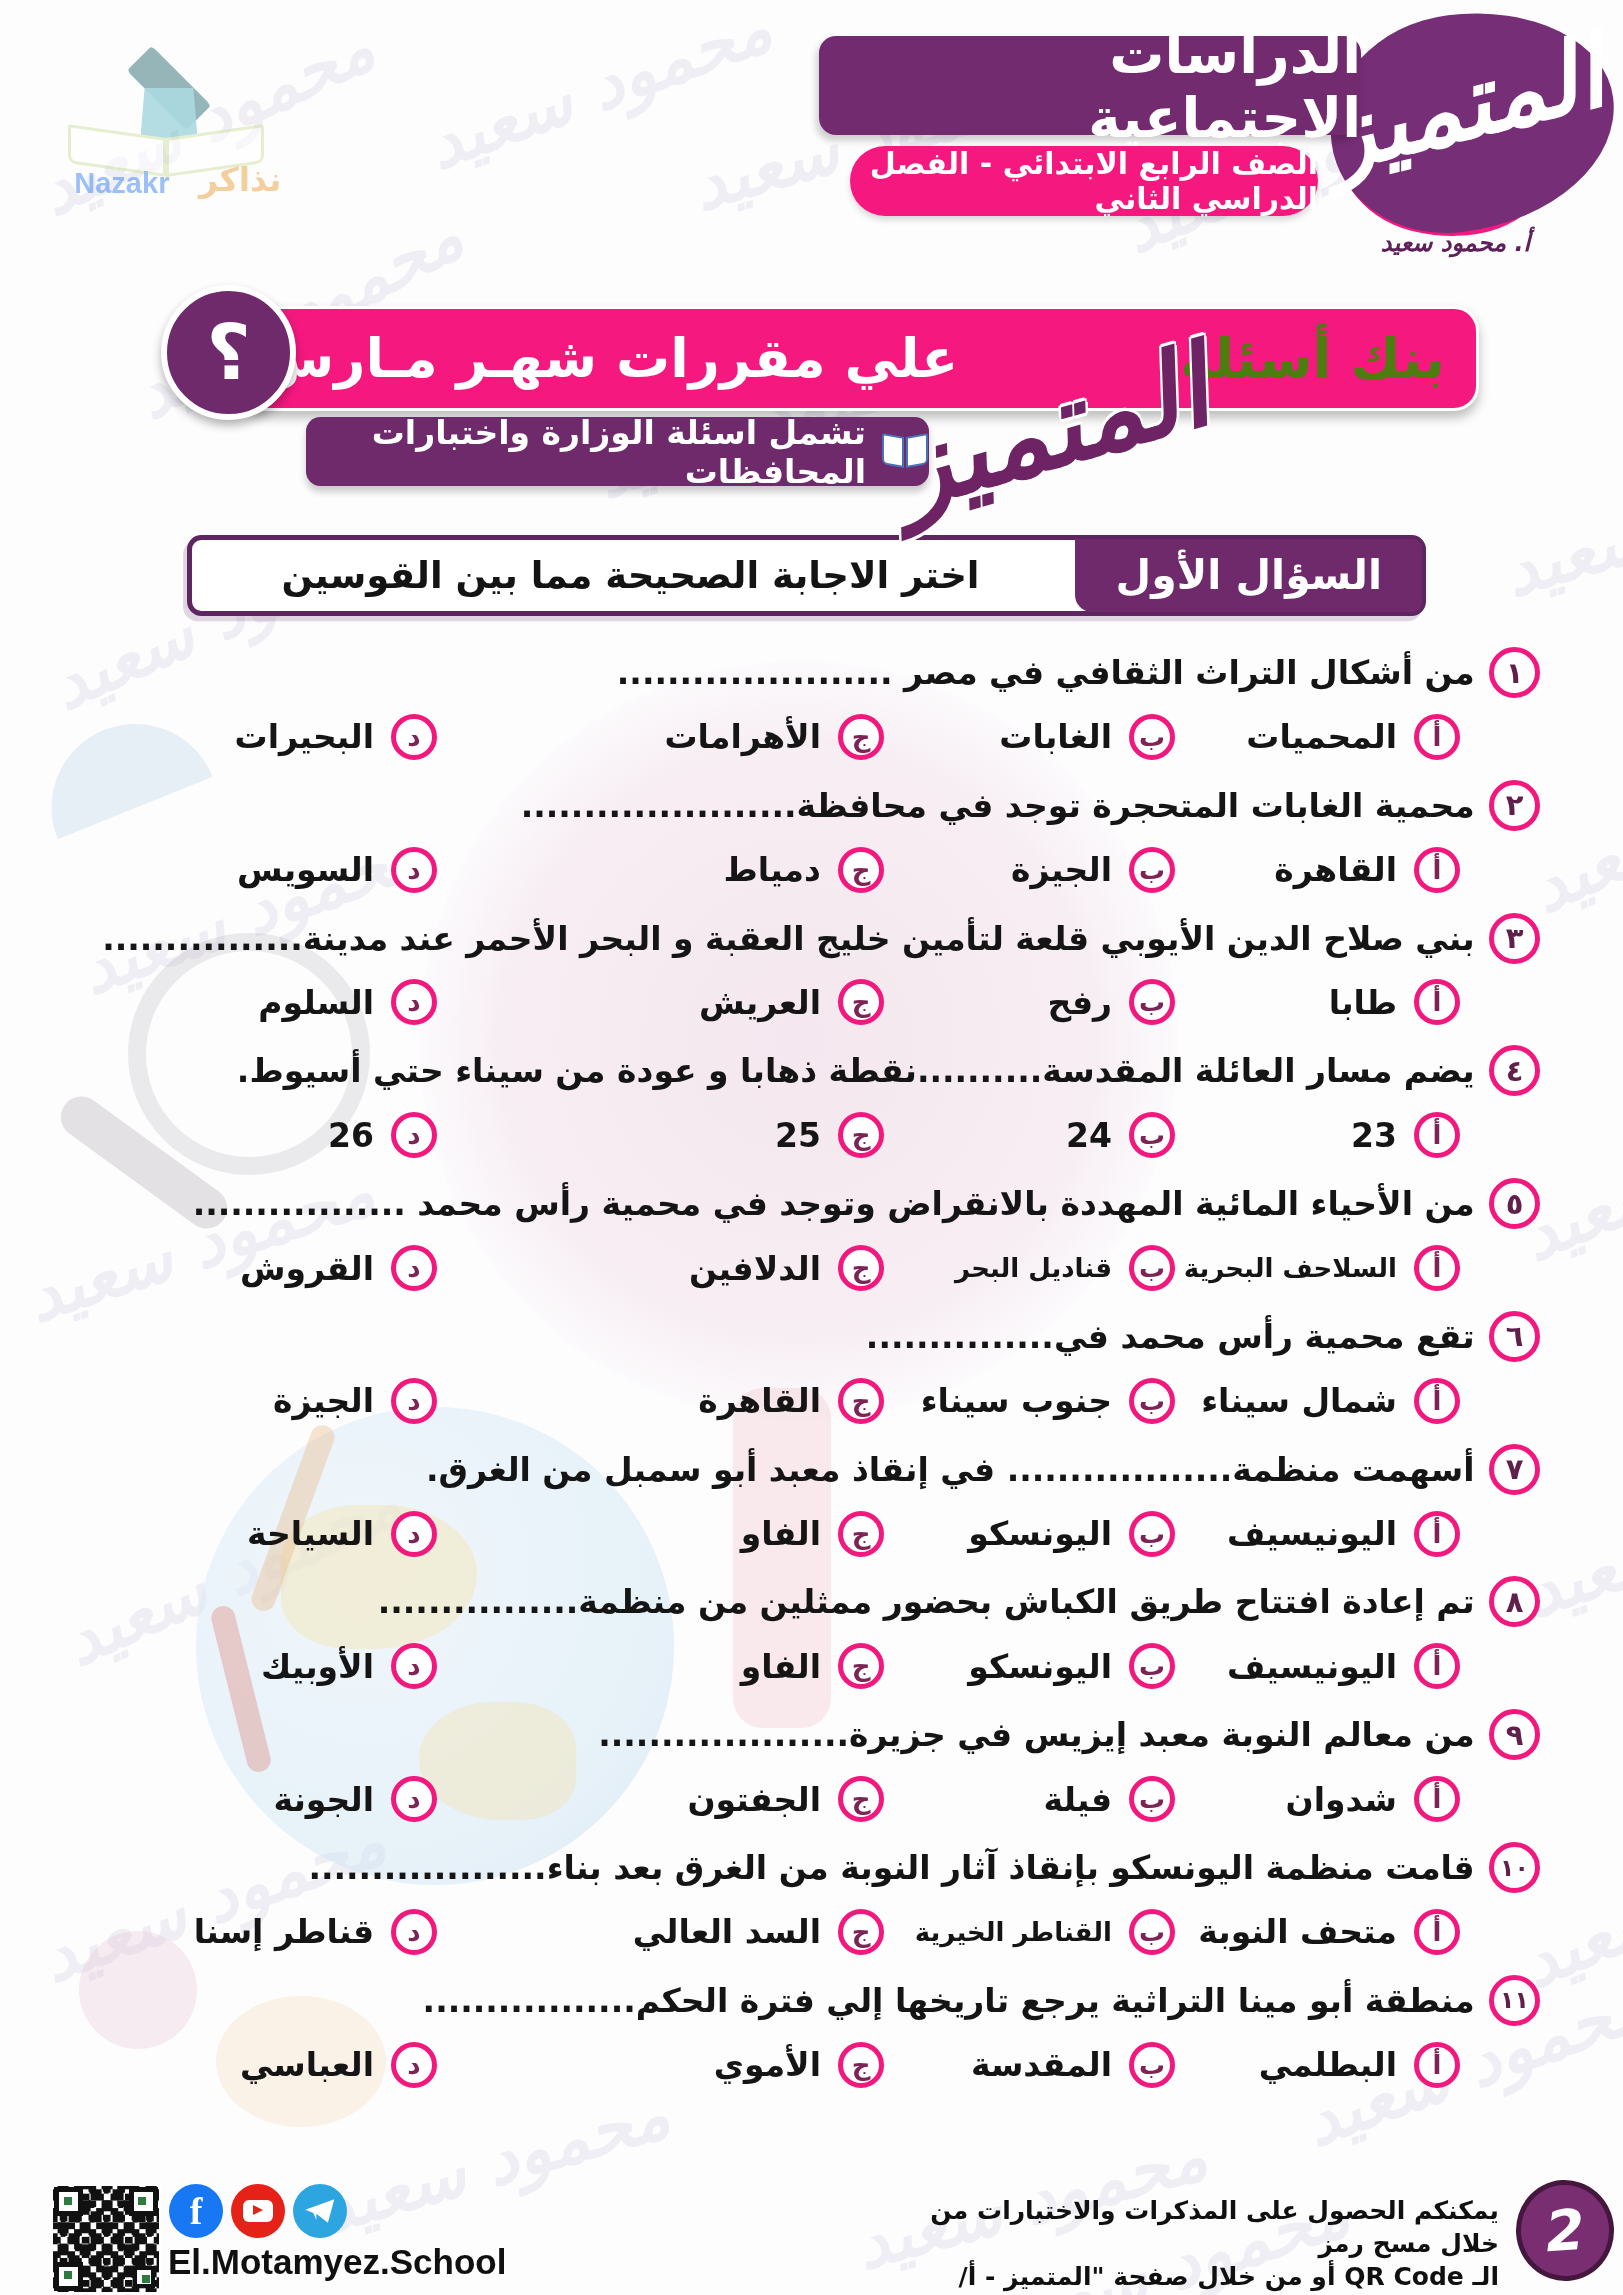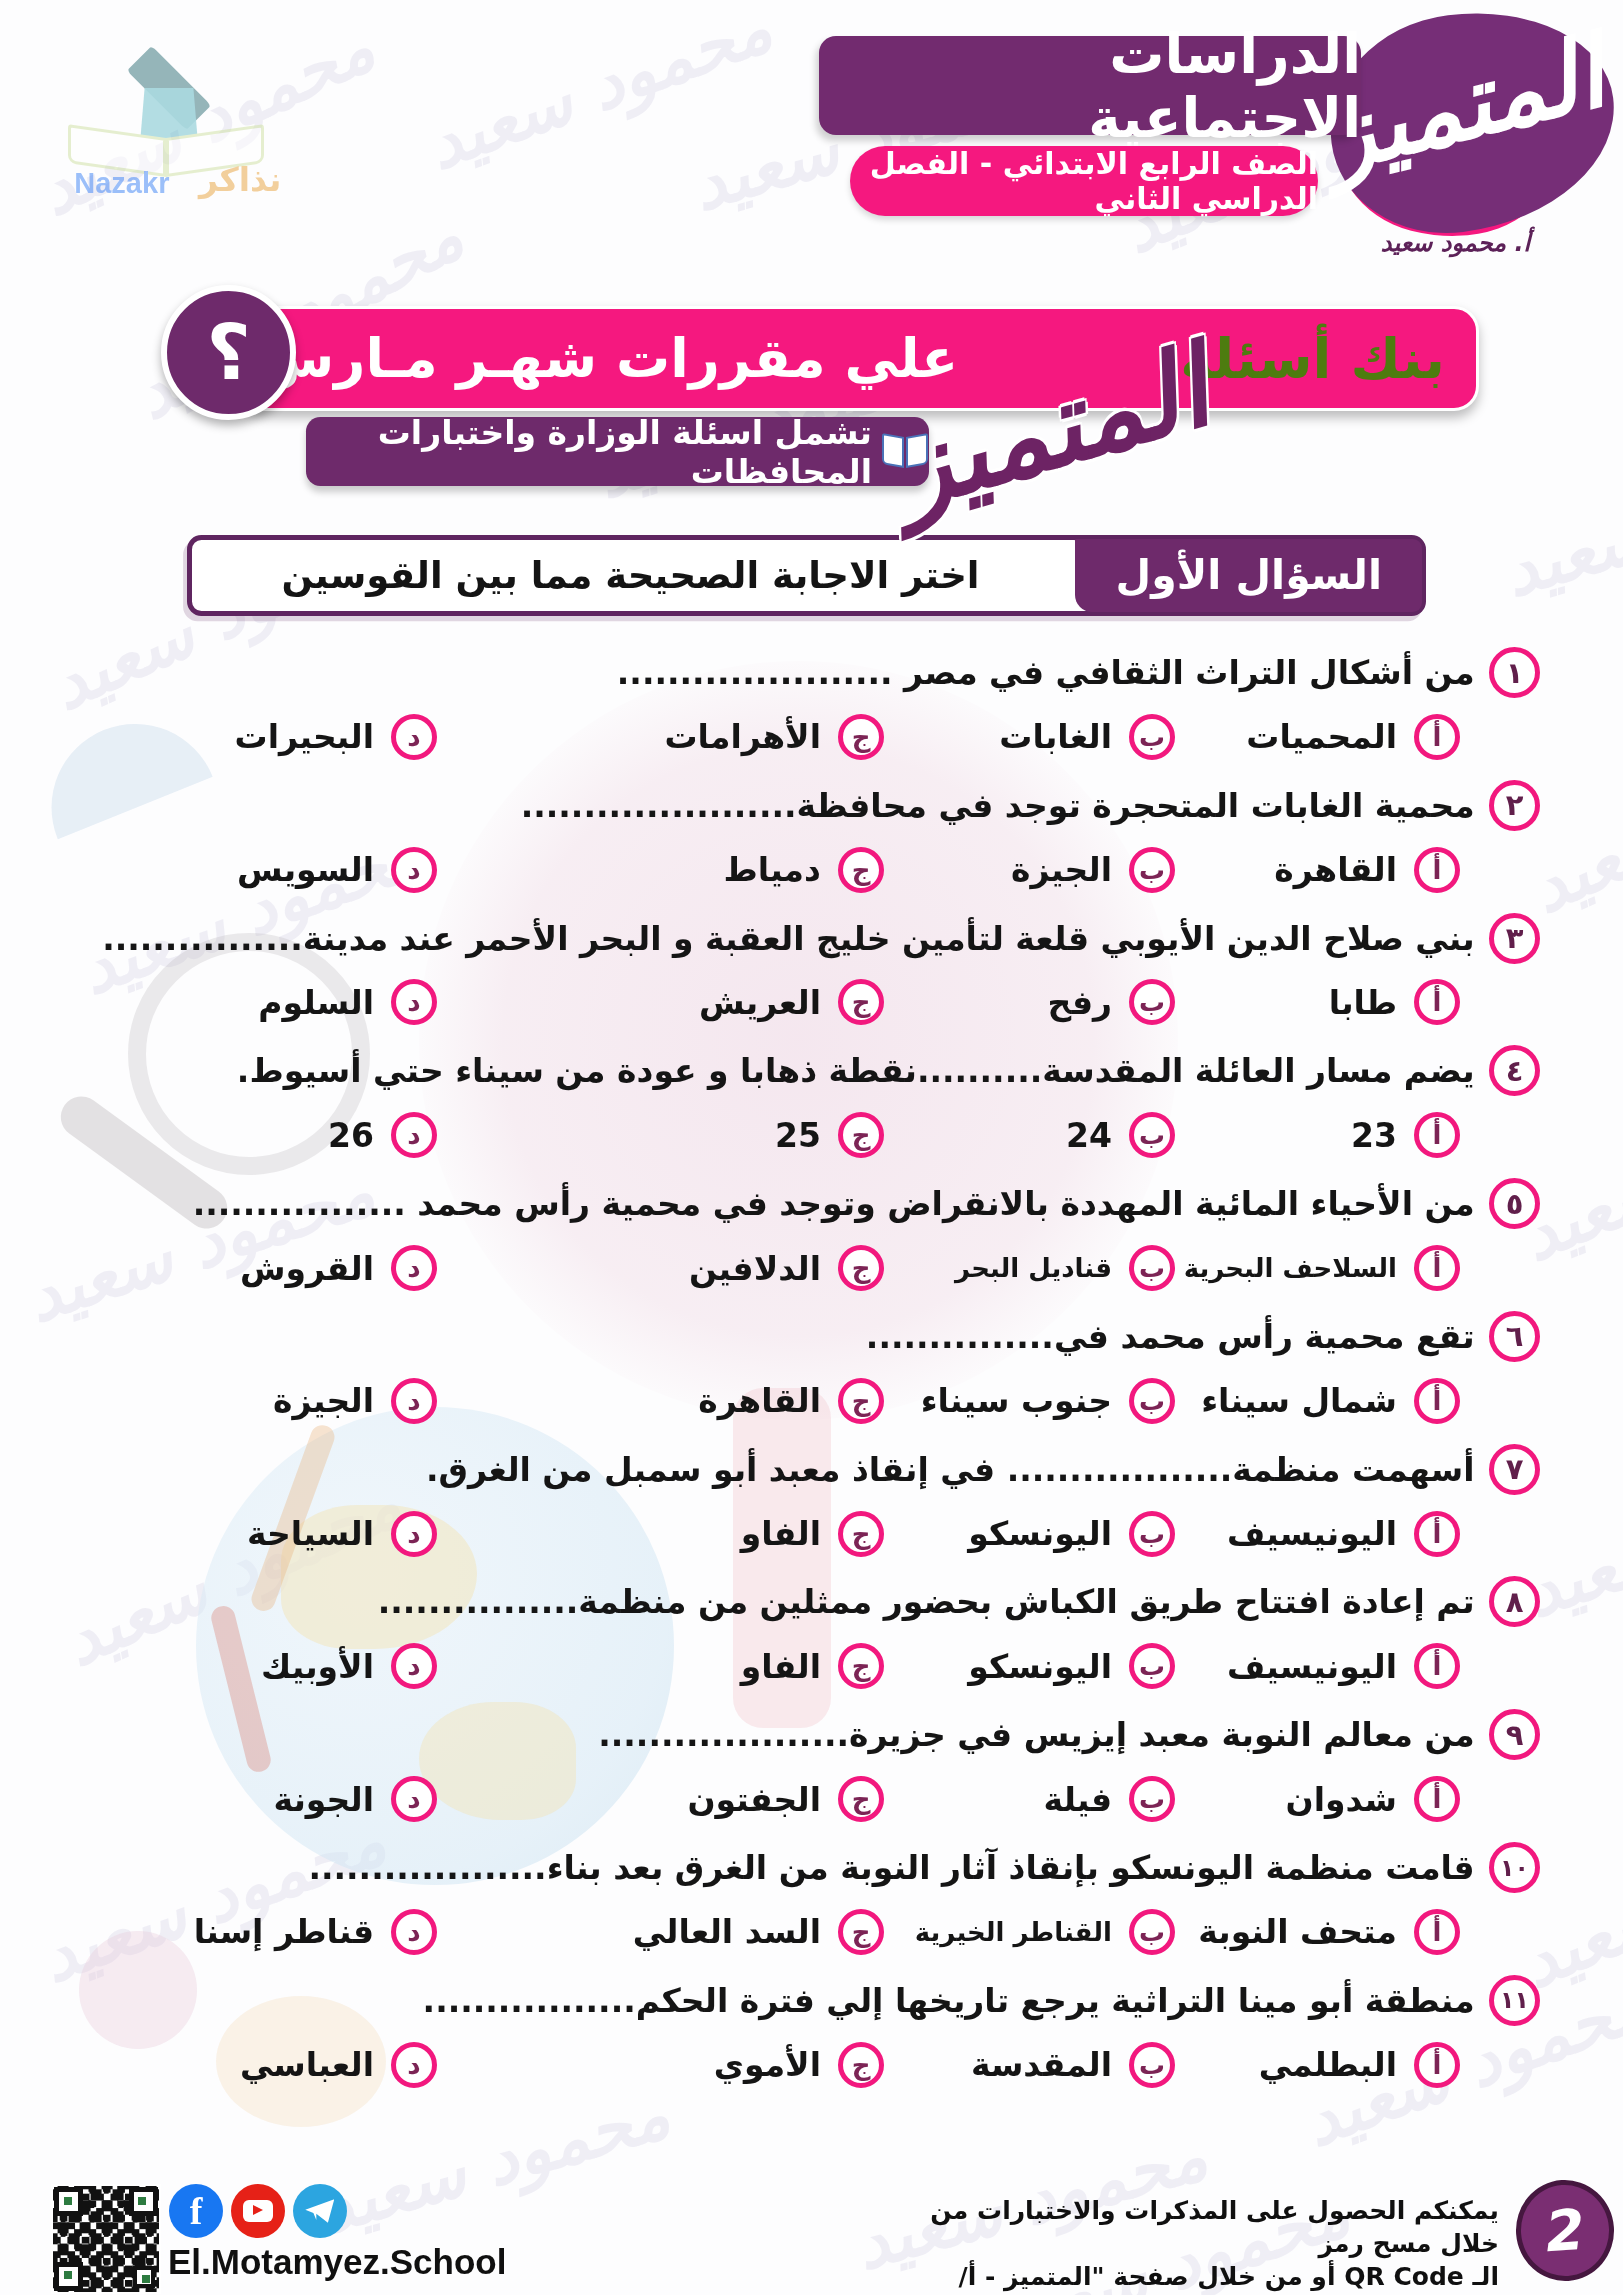--- a/index.html
+++ b/index.html
@@ -68,21 +68,21 @@
   .qb-logo-word{position:absolute;left:939px;top:288px;width:223px;height:281px;display:flex;align-items:center;
       justify-content:center;font-size:111px;font-weight:bold;font-style:italic;color:#6d2364;
       transform:rotate(-16deg);
       text-shadow:2px 2px 0 #fff,-2px -2px 0 #fff,2px -2px 0 #fff,-2px 2px 0 #fff,0 3.3px 0 #fff,0 -3.3px 0 #fff;
       z-index:3;}
   .qmark-circle{position:absolute;left:161px;top:285px;width:135px;height:135px;border-radius:50%;
       background:#6e2a6b;border:6.5px solid #ffffff;box-sizing:border-box;z-index:4;
       display:flex;align-items:center;justify-content:center;color:#fff;font-size:77px;font-weight:bold;
       box-shadow:0 5.2px 9.2px rgba(0,0,0,.3);}
   .qb-sub{position:absolute;left:306px;top:417px;width:623px;height:69px;background:#6e2a6b;
-      border-radius:14.4px;display:flex;flex-direction:row;align-items:center;justify-content:center;gap:9px;
+      border-radius:14.4px;display:flex;flex-direction:row;align-items:center;justify-content:center;gap:15px;
       color:#fff;font-size:33px;font-weight:bold;box-shadow:0 5.2px 7.9px rgba(0,0,0,.2);z-index:2;}
   .book-icon{position:relative;width:48px;height:38px;flex:0 0 auto;}
   .book-icon .pg{position:absolute;top:2.6px;width:22px;height:31px;background:#fff;border:2.6px solid #4a72b8;box-sizing:border-box;}
   .book-icon .pg.l{left:1.3px;transform:skewY(10deg);border-radius:2.6px 0 0 5.2px;}
   .book-icon .pg.r{right:1.3px;transform:skewY(-10deg);border-radius:0 2.6px 5.2px 0;}
 
   
   .section-box{position:absolute;left:187px;top:535px;width:1239px;height:81px;background:#ffffff;
       border:5.2px solid #5f2560;border-radius:14.4px;box-sizing:border-box;
       box-shadow:-3.9px 5.2px 0 rgba(95,37,96,.18);}

